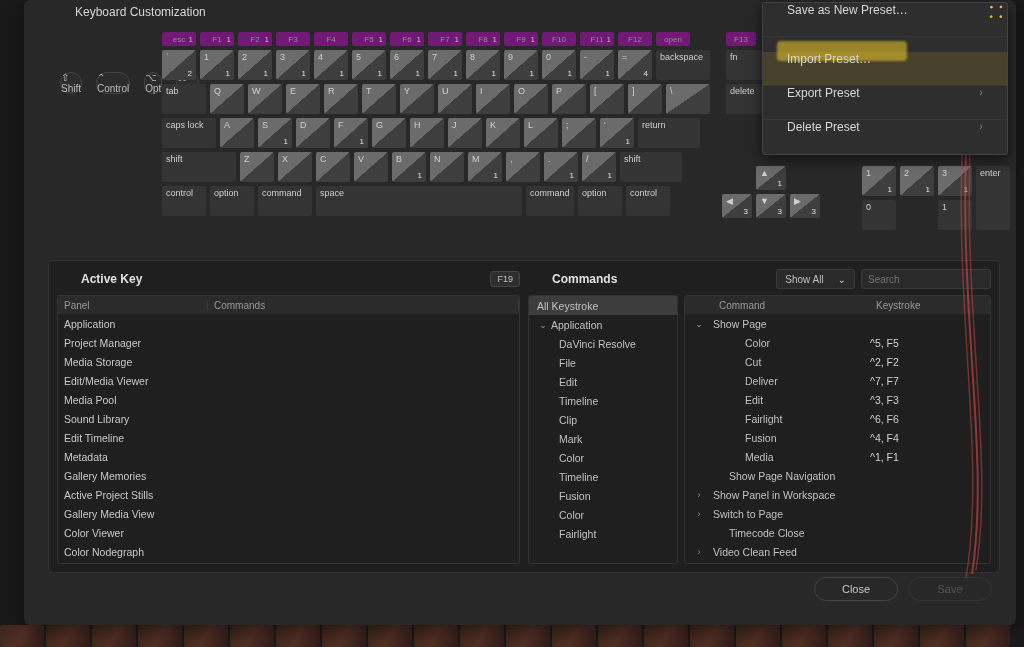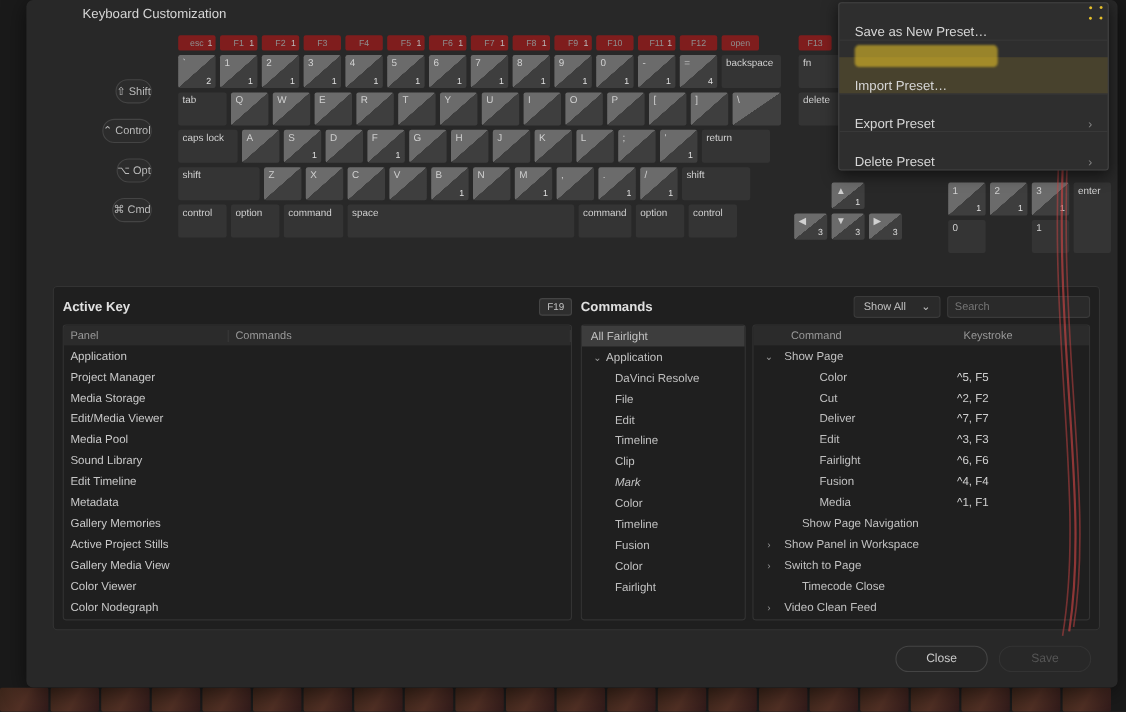--- a/index.html
+++ b/index.html
@@ -16,55 +16,55 @@
     box-shadow: 0 4px 20px rgba(0,0,0,0.5);
     padding-left: 39px;
   }
   .titlebar {
     height: 24px; padding: 0 12px; display: flex; align-items: center;
     font-weight: 500; color: #d6d6d6; font-size: 12px;
   }
   .content { position: absolute; left: 0; right: 0; top: 24px; bottom: 0; }
 
   
-  .mods { position: absolute; left: 36px; top: 48px; width: 78px; display: flex; flex-direction: column; gap: 14px; align-items: flex-end; }
+  .mods { position: absolute; left: 36px; top: 48px; width: 78px; display: flex; flex-direction: row; gap: 14px; align-items: flex-end; }
   .mod-btn {
     height: 22px; border: 1px solid #444; border-radius: 12px;
     display: flex; align-items: center; justify-content: center; font-size: 10px; color: #bbb;
     background: #2c2c2c;
   }
 
   
   .kbwrap { position: absolute; left: 138px; top: 8px; right: 16px; height: 208px; }
   .krow { display: flex; gap: 4px; margin-bottom: 4px; }
   .key {
     background: #3e3e3e; border-radius: 2px; height: 30px;
     display: flex; align-items: center; justify-content: center;
     font-size: 9px; color: #d0d0d0; position: relative; flex: 0 0 auto;
     
   }
   .key.diag {
     background: linear-gradient(to bottom right, #6b6b6b 0 49.5%, #3e3e3e 50% 100%);
   }
   .key .lab { position: absolute; left: 4px; top: 2px; font-size: 9px; }
   .key .cnt { position: absolute; right: 4px; bottom: 2px; font-size: 8px; color: #e0e0e0; }
-  .fnkey { height: 14px; background: #7f1d1d; font-size: 8px; color: #8f8f8f; border-radius: 2px; display:flex; align-items:center; justify-content:center; position:relative; }
+  .fnkey { height: 14px; background: #701a75; font-size: 8px; color: #8f8f8f; border-radius: 2px; display:flex; align-items:center; justify-content:center; position:relative; }
   .fnkey .fc { position:absolute; right:3px; font-size:8px; color:#bbb; }
   .w30{width:30px}.w34{width:34px}.w44{width:44px}.w48{width:48px}.w54{width:54px}.w62{width:62px}.w74{width:74px}.w190{width:206px}
   .arrow { width:30px; height:24px; }
   .numkey { width:34px; height:30px; }
   .dark { background:#343434; }
 
   
   .panels { position: absolute; left: 24px; right: 16px; top: 236px; bottom: 52px;
     background: #1f1f1f; border: 1px solid #333; border-radius: 4px;
     display: grid; grid-template-columns: 1fr 1fr; gap: 8px; padding: 8px;
   }
   .panel { display:flex; flex-direction:column; gap:6px; min-height:0; }
-  .panel-head { display:flex; align-items:center; justify-content:space-between; height:20px; }
+  .panel-head { display:flex; align-items:center; justify-content:space-between; height:20px;margin-left:24px; }
   .panel-title { font-weight:600; color:#e0e0e0; font-size:12px; }
   .badge { background:#2e2e2e; border:1px solid #444; padding:2px 6px; border-radius:3px; font-size:9px; }
   .table {
     flex:1; min-height:0; border:1px solid #333; border-radius:3px; overflow:hidden; display:flex; flex-direction:column;
   }
   .thead { display:flex; background:#2b2b2b; height:18px; align-items:center; font-size:10px; color:#999; }
   .thead > div { padding:0 6px; border-right:1px solid #383838; }
   .tbody { flex:1; overflow:auto; position:relative; }
   .trow { height:19px; display:flex; align-items:center; padding:0 6px; font-size:10.5px; color:#c8c8c8; }
   .tbody::-webkit-scrollbar{width:6px}.tbody::-webkit-scrollbar-thumb{background:#555;border-radius:3px}
@@ -83,31 +83,31 @@
 
   .cmd-table { flex:1; display:flex; flex-direction:column; min-height:0; border:1px solid #333; border-radius:3px; }
   .ct-head { display:flex; background:#2b2b2b; height:18px; align-items:center; font-size:10px; color:#999; }
   .ct-head > div{padding:0 6px}
   .ct-body{flex:1;overflow:auto}
   .ct-row{display:flex;height:19px;align-items:center;font-size:10.5px}
   .ct-row .indent{width:28px;display:flex;justify-content:center;color:#999;font-size:9px}
   .ct-row .cname{flex:1;padding-left:0}
   .ct-row .ckey{width:120px;color:#d0d0d0}
 
-  .footer { position:absolute; right:24px; bottom:14px; display:flex; gap:10px; }
+  .footer { position:absolute; right:24px; bottom:24px; display:flex; gap:10px; }
   .btn { width:84px; height:24px; border:1px solid #444; border-radius:12px; display:flex; align-items:center; justify-content:center; font-size:11px; color:#c8c8c8; }
   .btn.disabled{color:#555;border-color:#333}
 
   
   .menu {
     position:absolute; right:16px; top:2px; width:246px; background:#2e2e2e;
     border:1px solid #444; border-radius:3px; box-shadow:0 4px 14px rgba(0,0,0,0.6);
     z-index:10;
   }
-  .menu-item{height:34px;display:flex;align-items:flex-end;justify-content:space-between;padding:0 14px;font-size:12px;color:#d6d6d6;border-bottom:1px solid #383838}
+  .menu-item{height:34px;display:flex;align-items:flex-start;justify-content:space-between;padding:0 24px;font-size:12px;color:#d6d6d6;border-bottom:1px solid #383838}
   .menu-item:last-child{border-bottom:none}
   .menu-item .mchev{color:#888;font-size:11px}
   .menu-item.hl{box-shadow:inset 0 0 0 26px rgba(220,180,40,0.15);margin-top:15px;}
   .highlight-bar{position:absolute;left:14px;top:38px;width:130px;height:20px;background:rgba(225,190,40,0.6);border-radius:4px;filter:blur(1px);z-index:-1}
 
   .dots-icon{position:absolute;right:18px;top:-4px;z-index:12;color:#e7c02b;font-size:22px;transform:rotate(45deg)}
   .annot-arrow{position:absolute;right:22px;top:44px;z-index:5;pointer-events:none}
 
   .bg-strip { position:absolute; left:0; right:0; bottom:0; height:22px; display:flex; gap:2px; overflow:hidden; }
   .thumb { width:44px; height:22px; background:linear-gradient(120deg,#4a2a1a,#6a3a2a,#3a1a1a); border-radius:2px; flex:0 0 auto; opacity:0.7}
@@ -519,42 +519,42 @@
               <span>Show All</span>
               <span>⌄</span>
             </div>
             <input class="search" placeholder="Search" style="">
           </div>
         </div>
         <div class="cmd-grid">
           <div class="cmd-col">
             <div class="cmd-list" id="cmdLeft">
                 <div class="cmd-item sel root">
-                  <span>All Fairlight</span>
+                  <span>All Keystroke</span>
                 </div>
                 <div class="cmd-item root">
                   <span class="chev">⌄</span>
                   <span>Application</span>
                 </div>
                 <div class="cmd-item" style="padding-left: 30px;">
                   <span>DaVinci Resolve</span>
                 </div>
                 <div class="cmd-item" style="padding-left: 30px;">
                   <span>File</span>
                 </div>
                 <div class="cmd-item" style="padding-left: 30px;">
                   <span>Edit</span>
                 </div>
                 <div class="cmd-item" style="padding-left: 30px;">
                   <span>Timeline</span>
                 </div>
                 <div class="cmd-item" style="padding-left: 30px;">
                   <span>Clip</span>
                 </div>
-                <div class="cmd-item" style="padding-left: 30px; font-style: italic;">
+                <div class="cmd-item" style="padding-left: 30px;">
                   <span>Mark</span>
                 </div>
                 <div class="cmd-item" style="padding-left: 30px;">
                   <span>Color</span>
                 </div>
                 <div class="cmd-item" style="padding-left: 30px;">
                   <span>Timeline</span>
                 </div>
                 <div class="cmd-item" style="padding-left: 30px;">
                   <span>Fusion</span>

